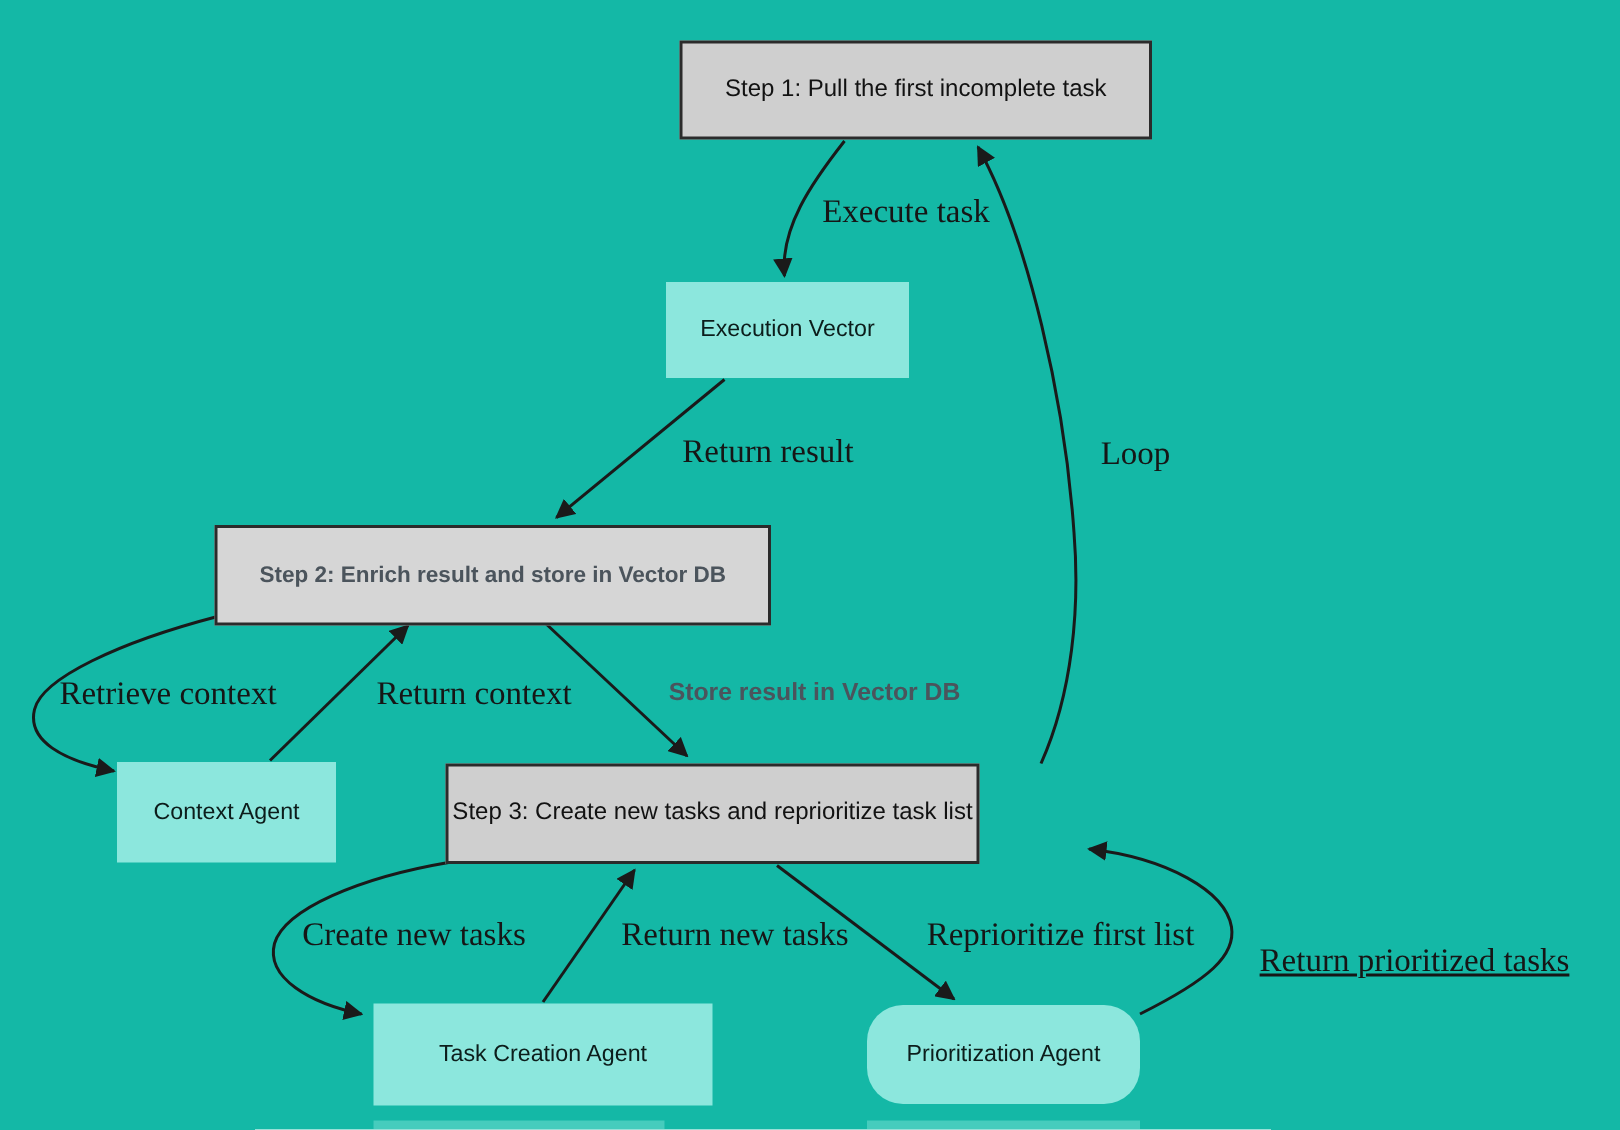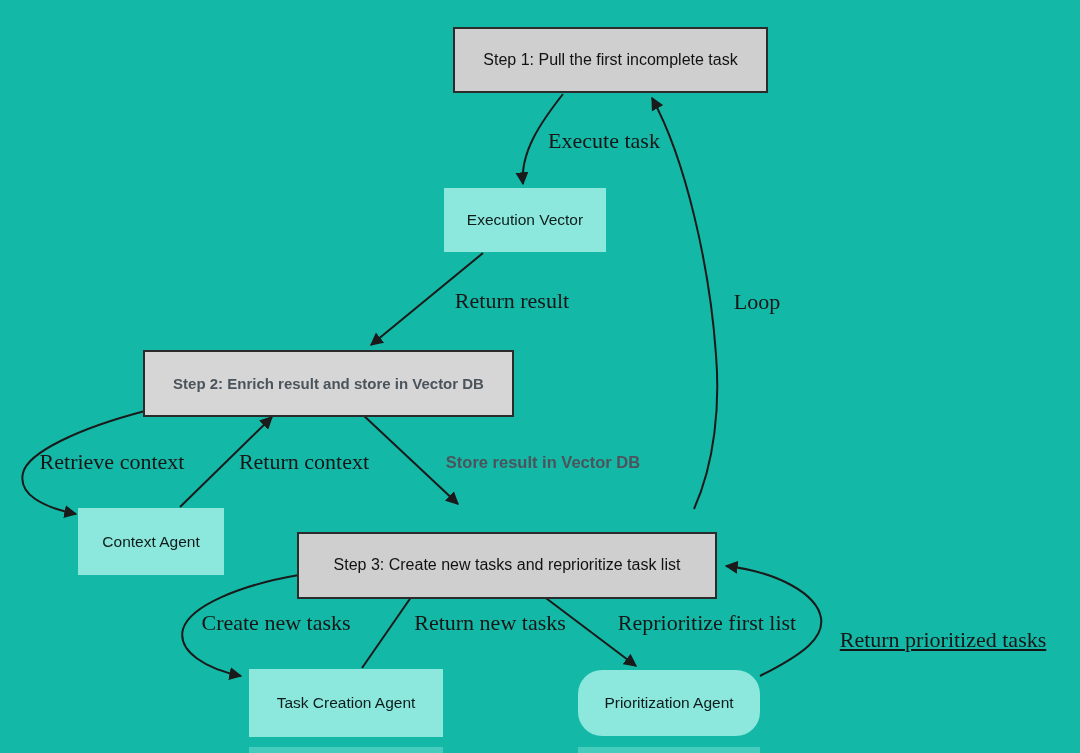--- a/index.html
+++ b/index.html
@@ -90,35 +90,35 @@
   </svg>
 
   <div class="node step" style="left:453px; top:27px; width:315px; height:66px;">Step 1: Pull the first incomplete task</div>
 
   <div class="node agent" style="left:444px; top:188px; width:162px; height:64px;">Execution Vector</div>
 
   <div class="node step alt" style="left:143px; top:350px; width:371px; height:67px;">Step 2: Enrich result and store in Vector DB</div>
 
   <div class="node agent" style="left:78px; top:508px; width:146px; height:67px;">Context Agent</div>
 
-  <div class="node step" style="left:297px; top:532px; width:420px; height:67px;">Step 3: Create new tasks and reprioritize task list</div>
+  <div class="node step" style="left:297px; top:509px; width:356px; height:67px;">Step 3: Create new tasks and reprioritize task list</div>
 
-  <div class="node agent" style="left:249px; top:669px; width:194px; height:68px;">Task Creation Agent</div>
+  <div class="node agent" style="left:249px; top:669px; width:226px; height:68px;">Task Creation Agent</div>
 
   <div class="node agent" style="left:578px; top:670px; width:182px; height:66px;border-radius:24px;">Prioritization Agent</div>
 
   <div class="edge-label" style="left:604px; top:141px;">Execute task</div>
 
   <div class="edge-label" style="left:512px; top:301px;">Return result</div>
 
   <div class="edge-label" style="left:757px; top:302px;">Loop</div>
 
   <div class="edge-label" style="left:112px; top:462px;">Retrieve context</div>
 
-  <div class="edge-label" style="left:304px; top:462px;">Return context</div>
+  <div class="edge-label" style="left:316px; top:462px;">Return context</div>
 
   <div class="edge-label" style="left:276px; top:623px;">Create new tasks</div>
 
   <div class="edge-label bold-sans" style="left:543px; top:462px;">Store result in Vector DB</div>
 
   <div class="edge-label" style="left:490px; top:623px;">Return new tasks</div>
 
   <div class="edge-label" style="left:707px; top:623px;">Reprioritize first list</div>
 
   <div class="edge-label" style="left:943px; top:640px;text-decoration:underline;">Return prioritized tasks</div>

